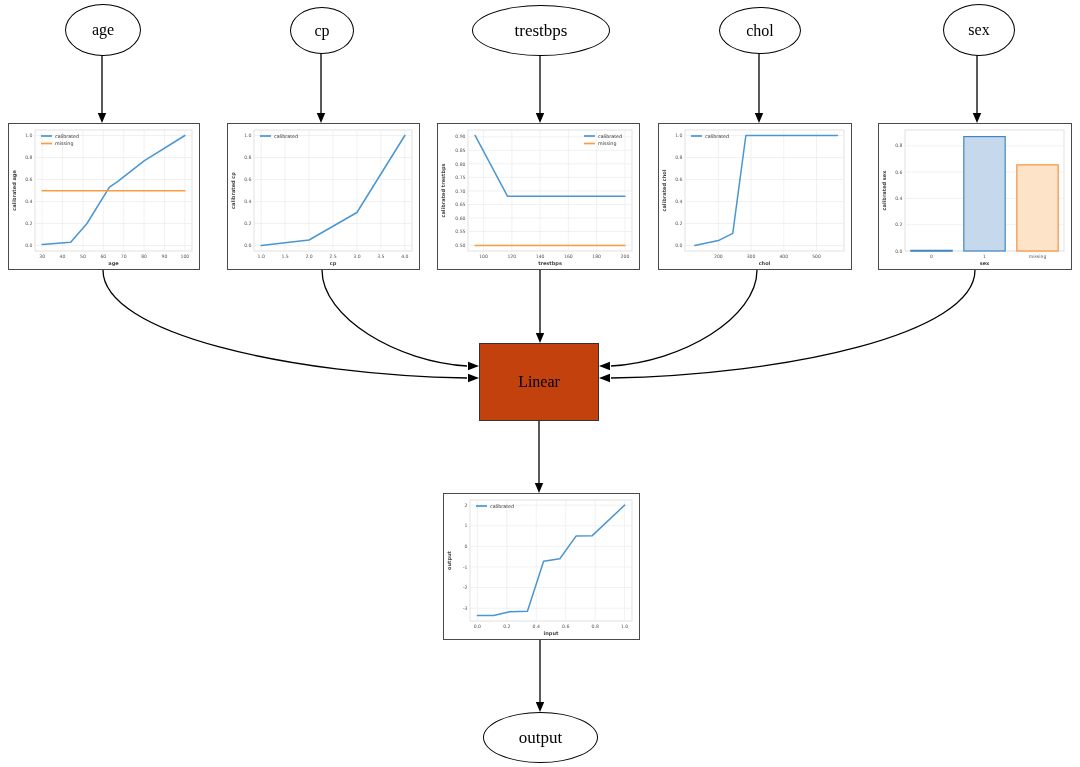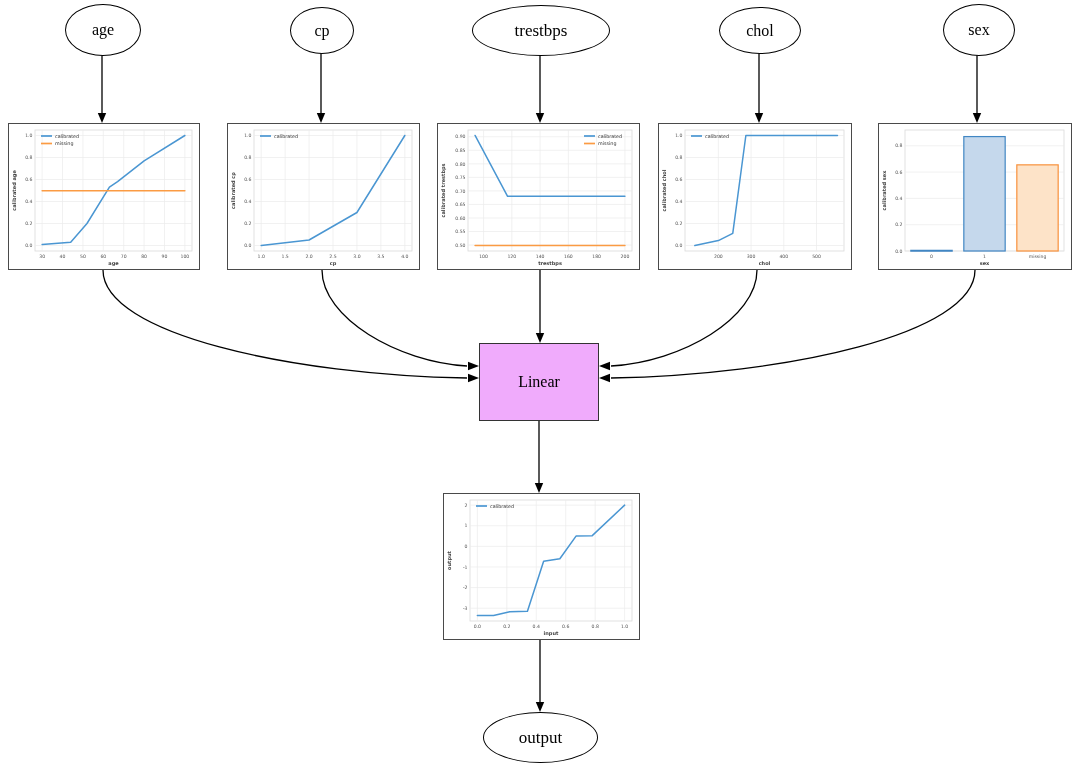--- a/index.html
+++ b/index.html
@@ -1,21 +1,21 @@
 <!DOCTYPE html>
 <html><head>
 <meta charset="utf-8">
 <style>
   html,body{margin:0;padding:0;background:#ffffff;}
   .canvas{position:relative;width:1080px;height:767px;background:#ffffff;overflow:hidden;
           font-family:"Liberation Serif","DejaVu Serif",serif;}
   #edge-layer{position:absolute;left:0;top:0;width:1080px;height:767px;}
   .node-ellipse{position:absolute;border:1px solid #000;border-radius:50%;background:#fff;
                 display:flex;align-items:center;justify-content:center;font-size:16px;color:#000;}
-  .node-box{position:absolute;border:1.4px solid #333;background:#f0abfc;
+  .node-box{position:absolute;border:1.4px solid #333;background:#c2410c;
             display:flex;align-items:center;justify-content:center;font-size:16px;color:#000;box-sizing:border-box;}
   .plot-box{position:absolute;border:1.5px solid #4a4a4a;background:#fff;box-sizing:border-box;}
   .plot-box svg{display:block;}
   .chart text{font-family:"DejaVu Sans","Liberation Sans",sans-serif;}
 </style>
 </head>
 <body>
 
 <div class="canvas">
 

